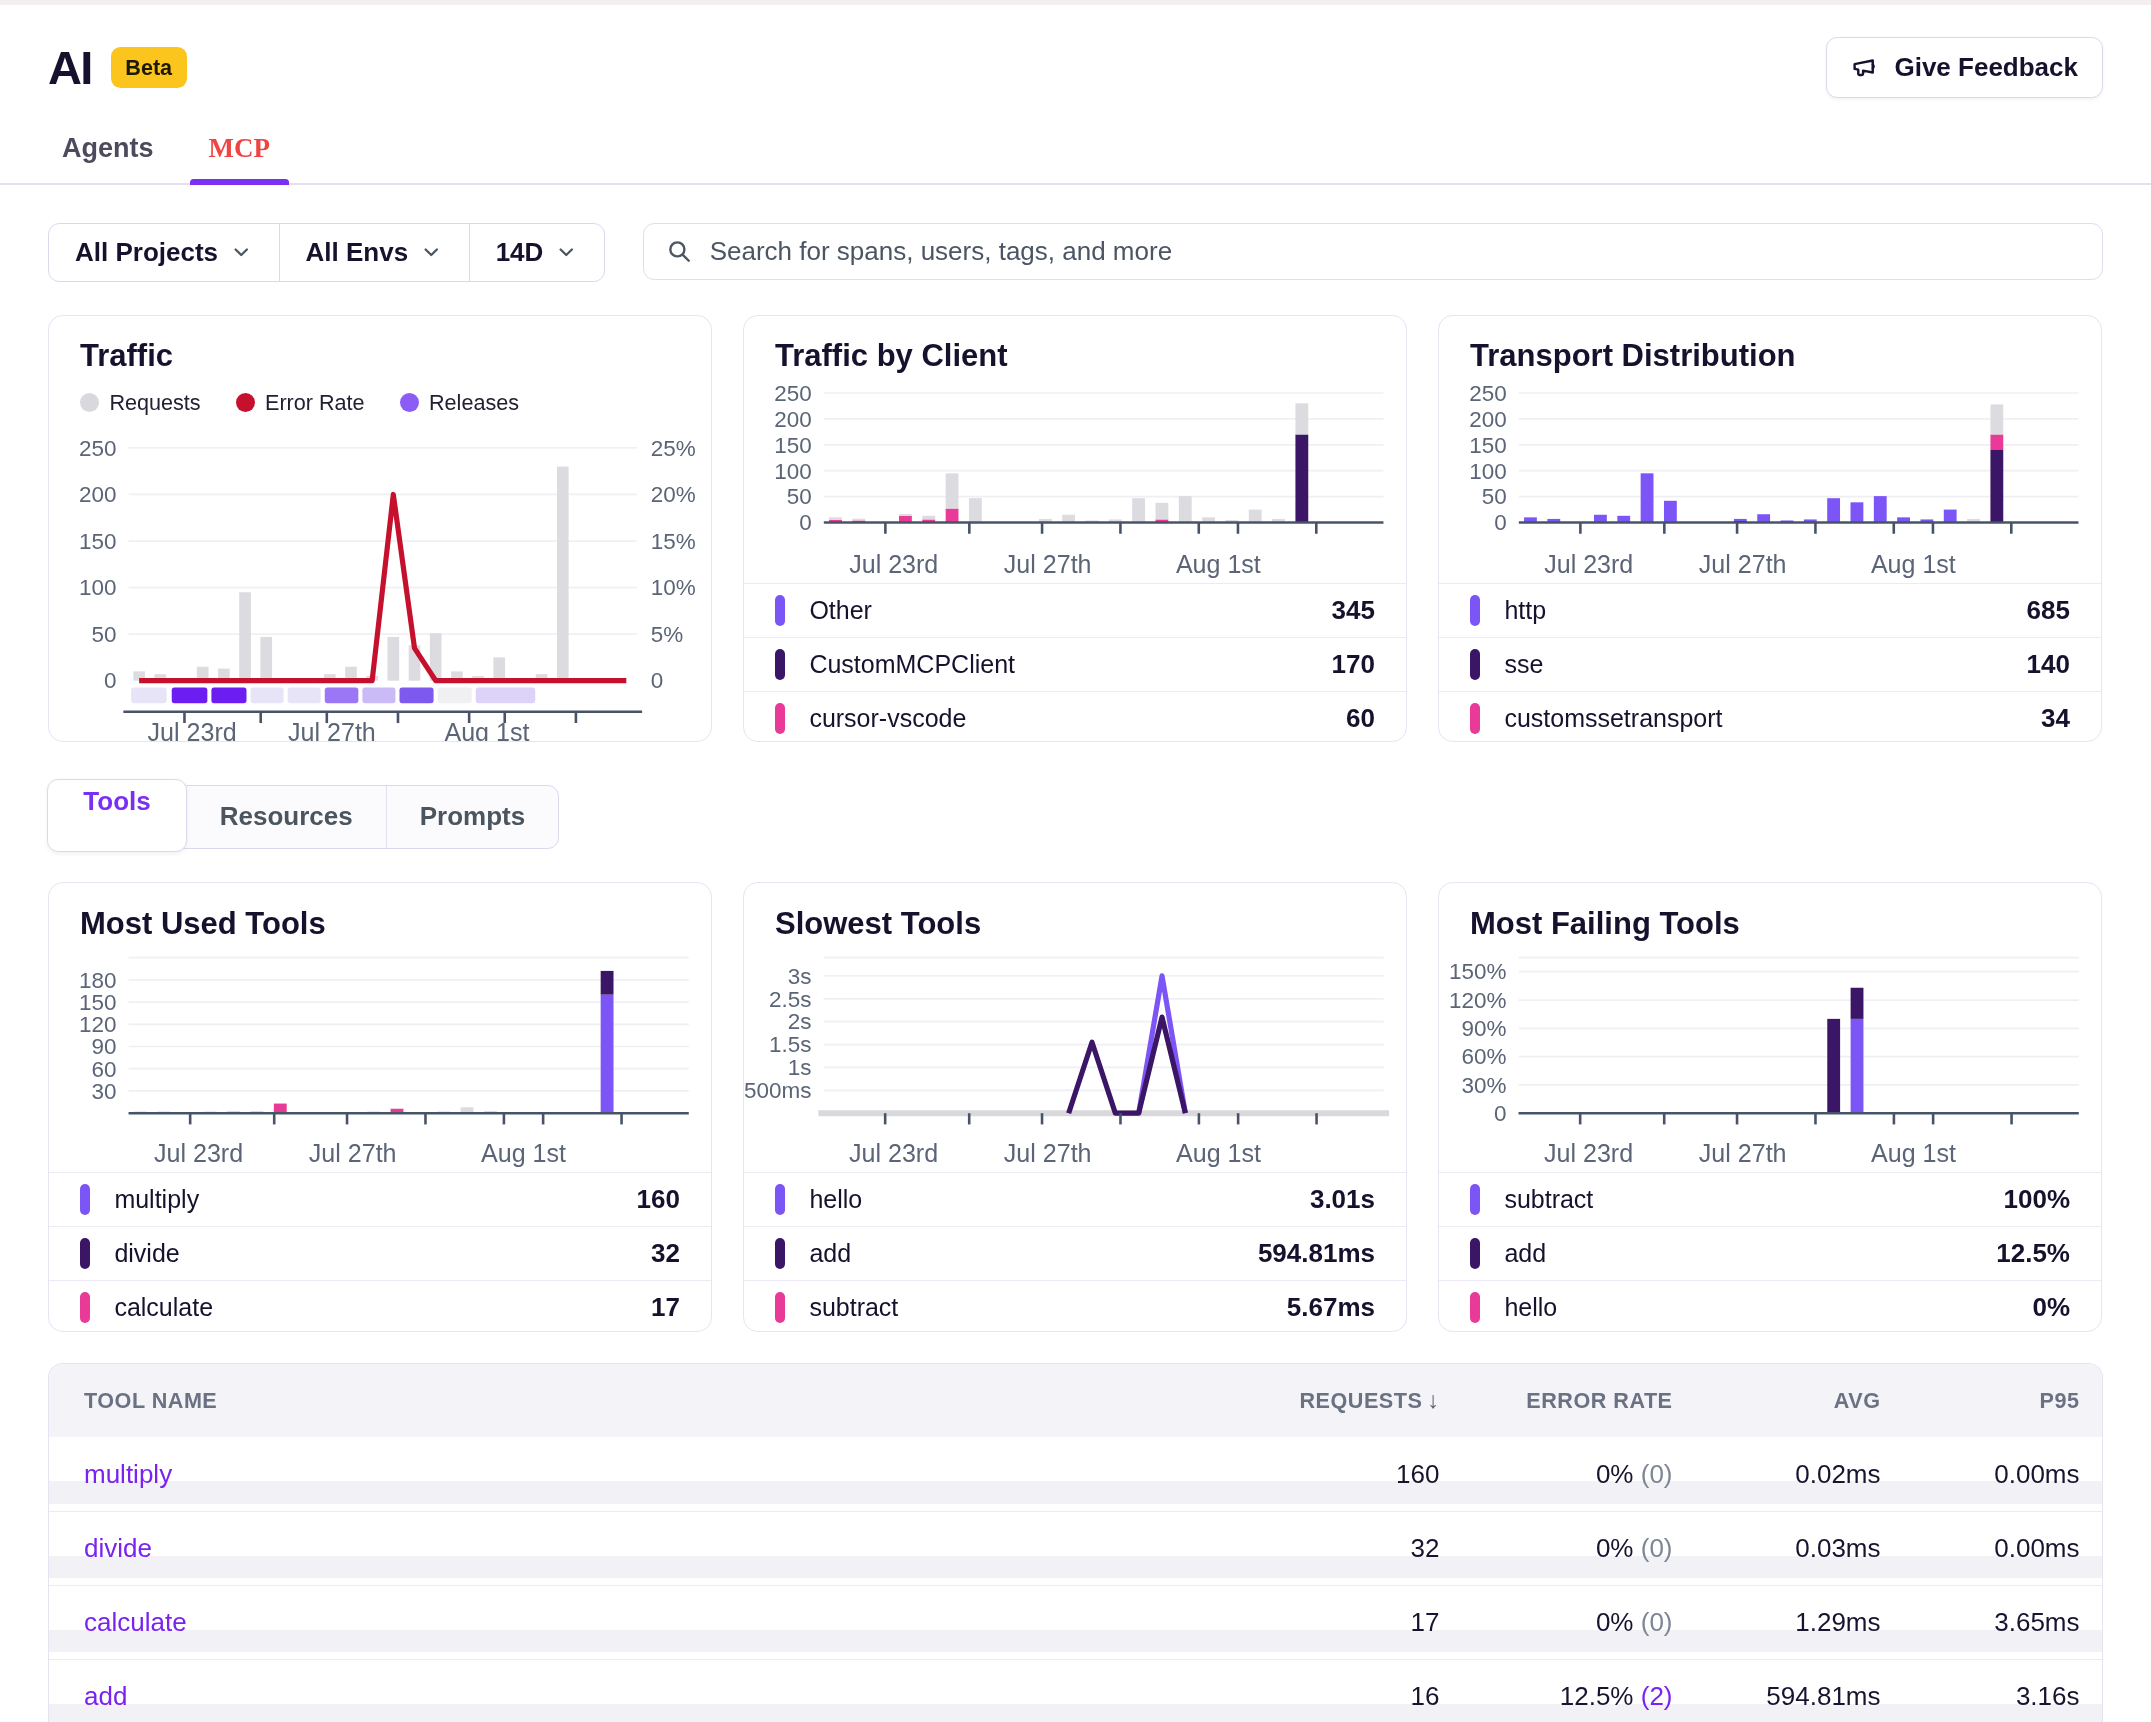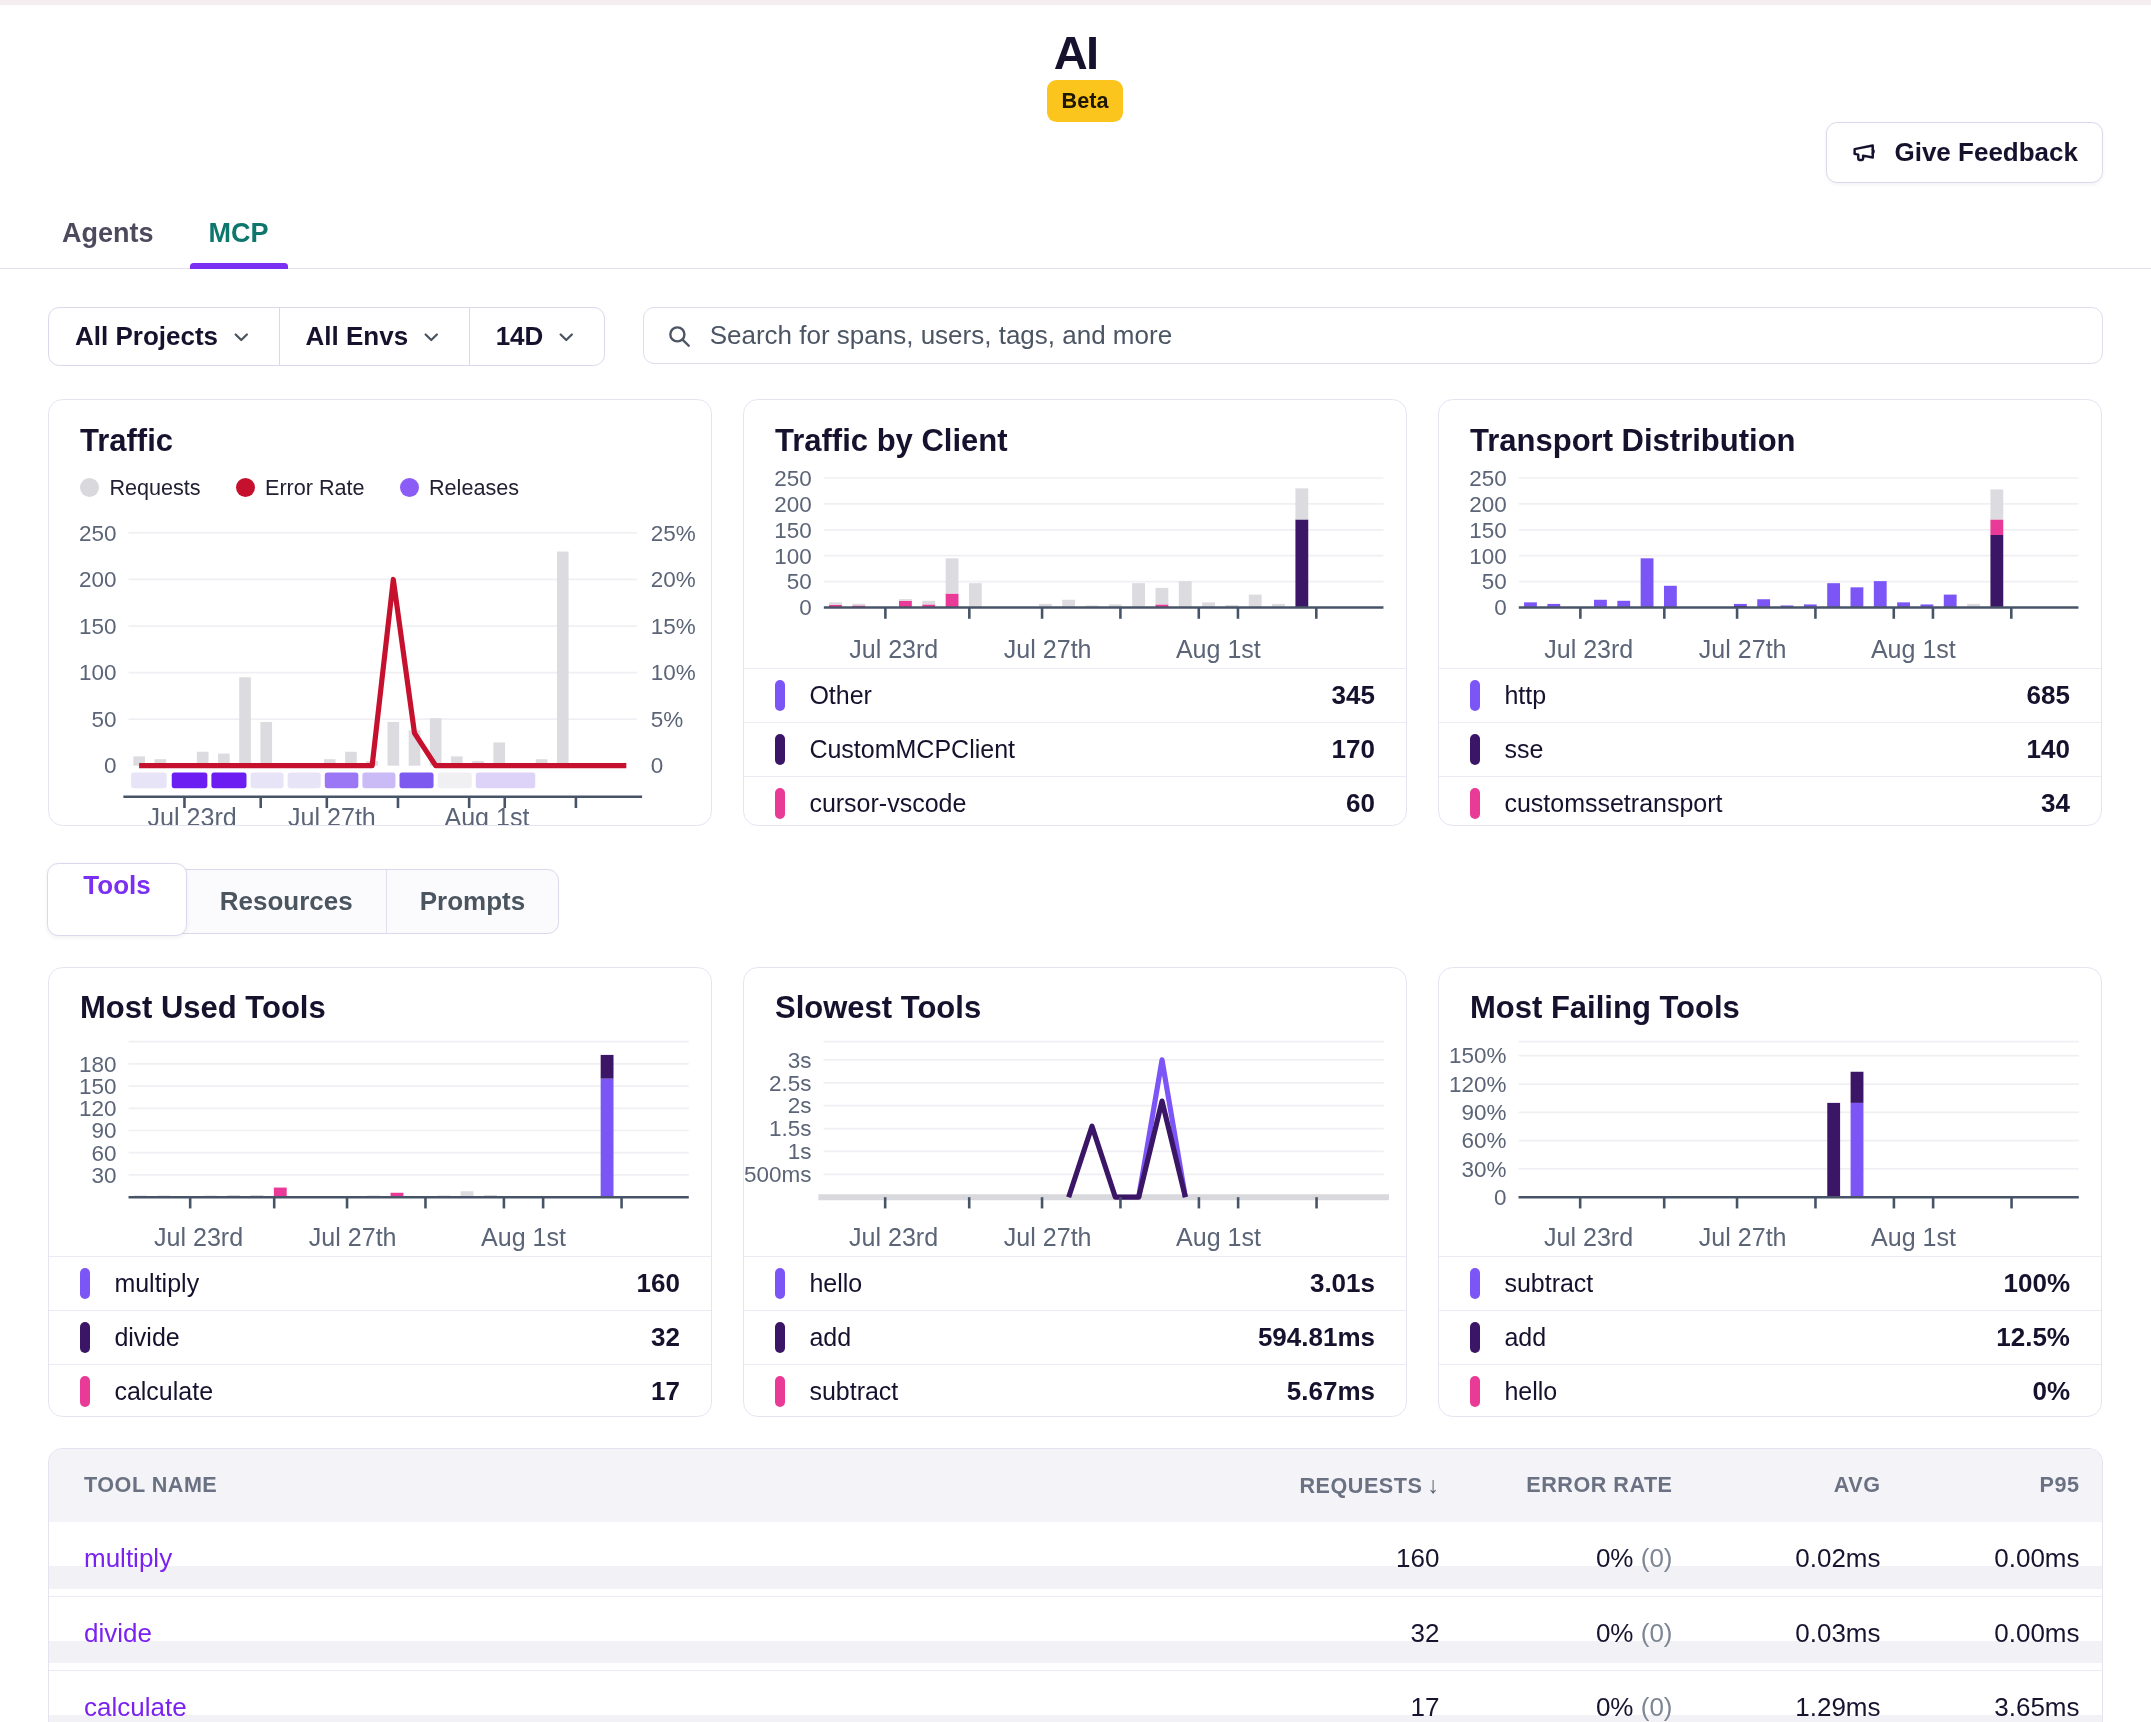--- a/index.html
+++ b/index.html
@@ -5,31 +5,31 @@
   * { margin:0; padding:0; box-sizing:border-box; }
   html,body { background:#fff; }
   body {
     width:2151px; height:1722px; overflow:hidden; position:relative;
     font-family:"Liberation Sans","DejaVu Sans",sans-serif; color:#16122e;
   }
   .top-strip { height:5.2px; background:#f4eef1; width:100%; }
 
   
   .header { padding:0 48px; }
-  .brand-row { display:flex; align-items:center; margin-top:20px;flex-direction:column; }
+  .brand-row { display:flex; align-items:center; margin-top:32px; }
   .logo { font-size:47px; font-weight:800; letter-spacing:-1.7px; color:#16122e; }
   .beta-badge { background:#fbc51d; color:#1e1800; font-size:21.6px; font-weight:700;
     padding:7.8px 14.7px; border-radius:9.5px; margin-left:19px; }
   .feedback-btn { margin-left:auto; display:flex; align-items:flex-start; gap:14px;
     border:1.7px solid #dcd8ec; border-radius:11.2px; background:#fff; padding:14px 24px;
     font-size:26px; font-weight:700; color:#16122e; cursor:pointer;
     box-shadow:0 1.7px 3.5px rgba(40,30,90,.05); font-family:inherit; }
   .tabs-row { display:flex; gap:55px; margin-top:35px; padding-left:14px; }
   .tab { font-size:27px; font-weight:600; color:#4c4a5c; padding-bottom:19px; position:relative; cursor:pointer; }
-  .tab.active { color:#0f766e; }
+  .tab.active { color:#ef4444;font-family:Liberation Serif, serif; }
   .tab.active::after { content:""; position:absolute; left:-19px; right:-19px; bottom:-1.7px;
     height:6px; background:#7a2ff2; border-radius:3.5px 3.5px 0 0; }
   .header-divider { height:1.7px; background:#e4e0f0; width:100%; }
 
   
   .filter-row { display:flex; align-items:stretch; margin:38px 48px 0; gap:38px; }
   .segmented { display:flex; border:1.7px solid #dcd8ec; border-radius:11.2px; background:#fff; overflow:hidden; }
   .segment { display:flex; align-items:center; gap:12px; padding:0 26px; height:57px;
     font-size:26px; font-weight:700; color:#16122e; cursor:pointer; }
   .segment + .segment { border-left:1.7px solid #dcd8ec; }

